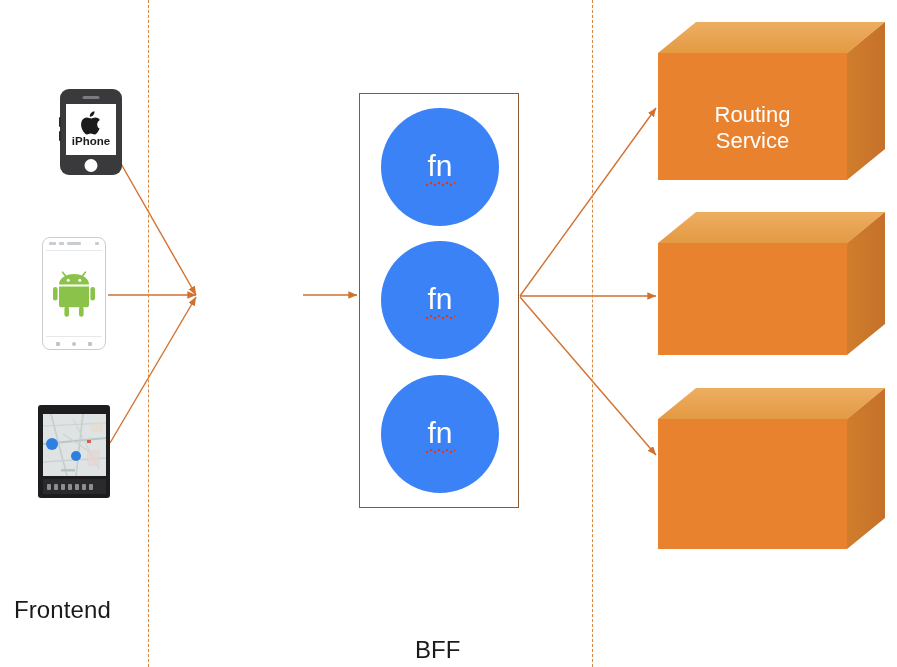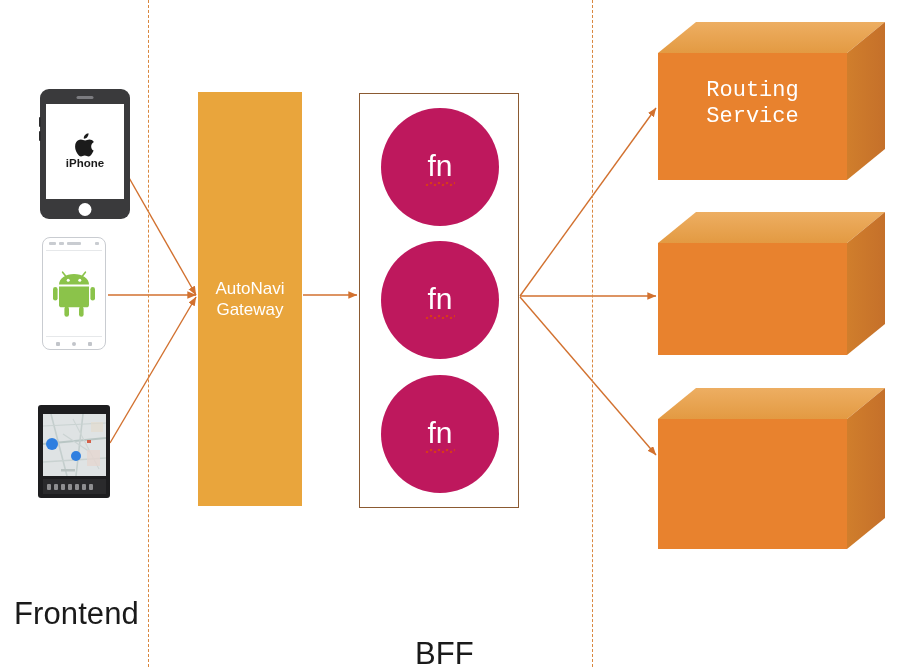--- a/index.html
+++ b/index.html
@@ -32,34 +32,34 @@
     width: 0;
     height: 667px;
     border-left: 1.5px dashed #D9873F;
   }
   #divider-frontend-bff { left: 148px; }
   #divider-bff-backend  { left: 592px; }
 
   
   .zone-label {
     position: absolute;
-    font-size: 31px;
+    font-size: 24px;
     color: #1a1a1a;
     white-space: nowrap;
     letter-spacing: 0.1px;
   }
   #zone-label-frontend { left: 14px;  top: 596px; }
   #zone-label-bff      { left: 415px; top: 596px; margin-top: 40px; }
   #zone-label-backend  { left: 692px; top: 596px; }
 
   
   .device { position: absolute; }
 
   
-  #device-iphone { left: 40px; top: 89px; width: 62px; height: 130px; padding-left: 28px; }
+  #device-iphone { left: 60px; top: 89px; width: 62px; height: 86px; }
   .iphone-body {
     position: absolute; inset: 0;
     background: #3A3A3C;
     border-radius: 9px;
   }
   .iphone-speaker {
     position: absolute;
     left: 50%; transform: translateX(-50%);
     top: 7px; width: 17px; height: 3px;
     background: #7c7c80; border-radius: 2px;
@@ -163,21 +163,21 @@
     left: 359px; top: 93px;
     width: 160px; height: 415px;
     border: 1.6px solid #8B5A32;
     box-sizing: border-box;
   }
   .fn-circle {
     position: absolute;
     left: 21px;
     width: 118px; height: 118px;
     border-radius: 50%;
-    background: #be185d;
+    background: #3b82f6;
     display: flex; align-items: center; justify-content: center;
   }
   #fn-circle-1 { top: 14px; }
   #fn-circle-2 { top: 147px; }
   #fn-circle-3 { top: 281px; }
   .fn-label {
     position: relative;
     color: #ffffff;
     font-size: 30px;
     line-height: 1;
@@ -204,21 +204,21 @@
     color: #ffffff;
     text-align: center;
     font-size: 22px;
     line-height: 1.2;
     white-space: pre-line;
     pointer-events: none;
   }
   #cube-routing { left: 658px; top: 22px;  width: 227px; height: 158px; }
   #cube-traffic { left: 658px; top: 212px; width: 227px; height: 143px; }
   #cube-other   { left: 658px; top: 388px; width: 227px; height: 161px; }
-  #cube-routing .cube-label { top: 56px; font-family: Liberation Mono, monospace; }
+  #cube-routing .cube-label { top: 80px; }
   #cube-traffic .cube-label { top: 264px; }
 </style>
 </head>
 <body>
 
 <div id="canvas">
 
   <svg id="wires" viewBox="0 0 897 667" width="897" height="667">
     <defs>
       <marker id="arrowhead" markerWidth="7" markerHeight="7" refX="6.2" refY="2.6" orient="auto" markerUnits="strokeWidth">
@@ -310,24 +310,20 @@
           <span class="dock-icon"></span>
         <span class="dock-icon"></span>
           <span class="dock-icon"></span>
         <span class="dock-icon"></span>
           <span class="dock-icon"></span>
         <span class="dock-icon"></span>
       </div>
     </div>
   </div>
 
-  <div id="gateway-box">
-    <div class="gateway-text">AutoNavi
-Gateway</div>
-  </div>
 
   <div id="bff-container">
     <div class="fn-circle" id="fn-circle-1">
       <span class="fn-label">fn</span>
     </div>
     <div class="fn-circle" id="fn-circle-2">
       <span class="fn-label">fn</span>
     </div>
     <div class="fn-circle" id="fn-circle-3">
       <span class="fn-label">fn</span>

